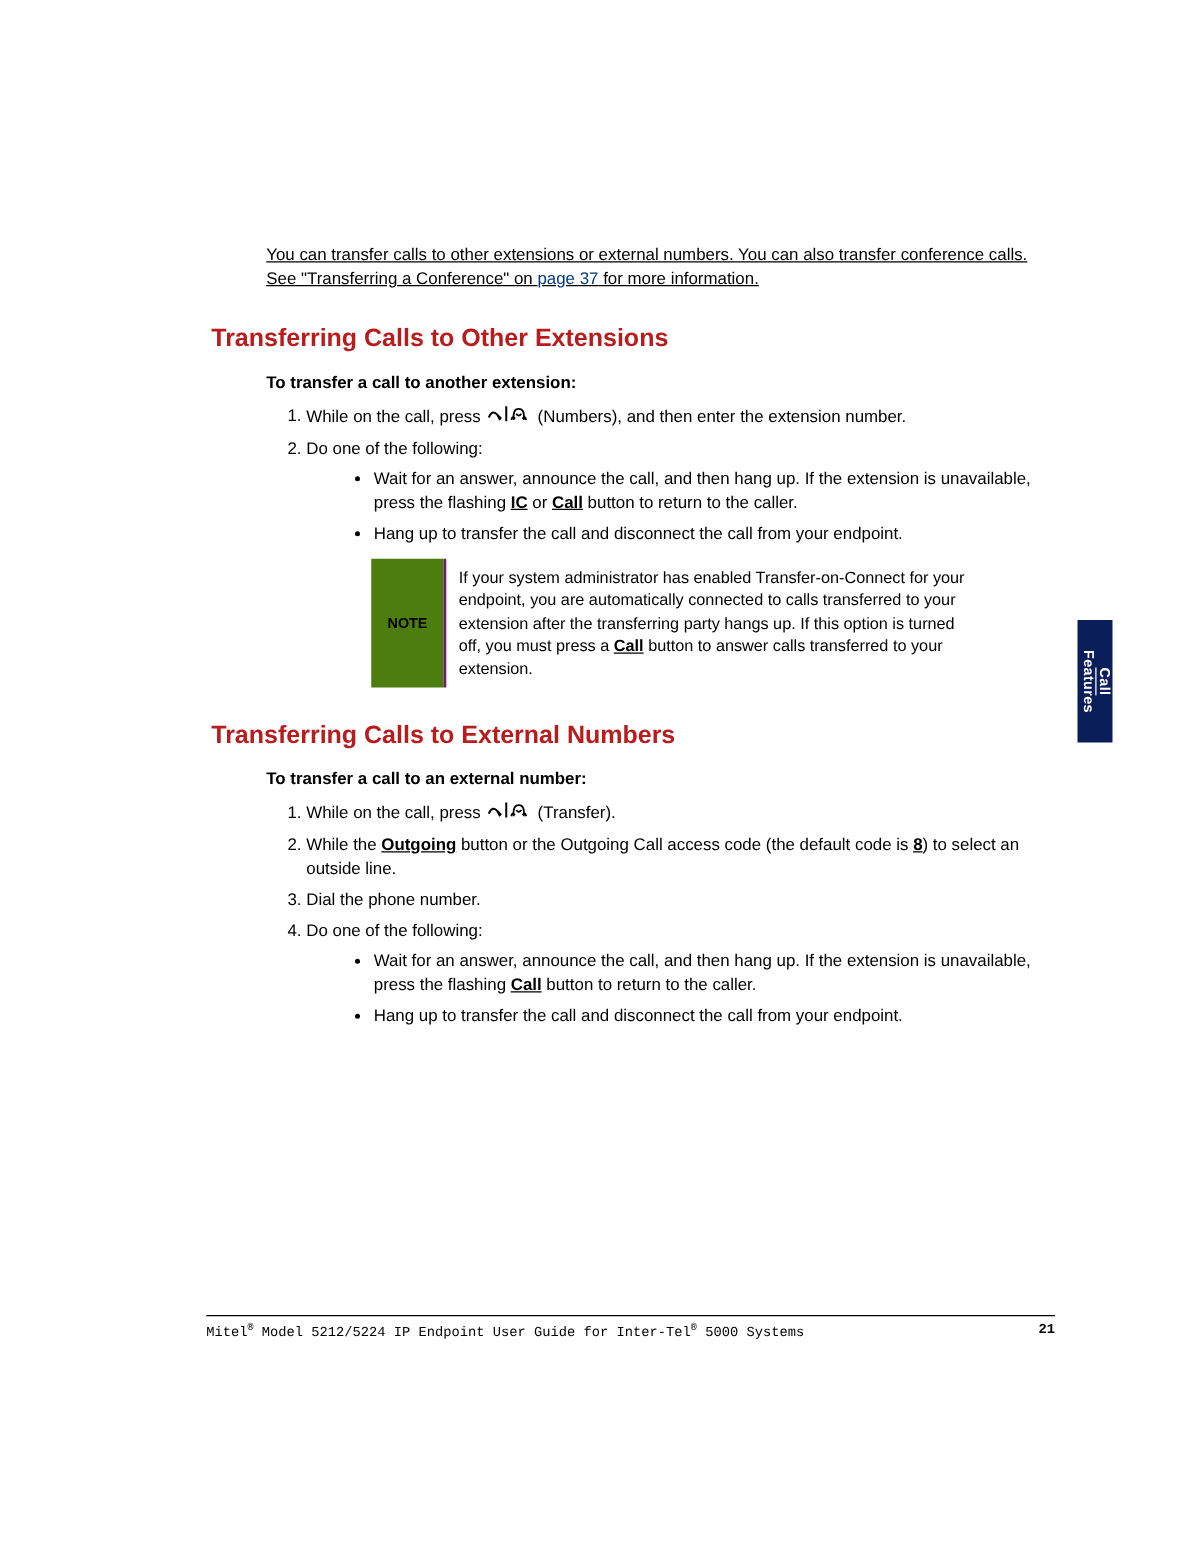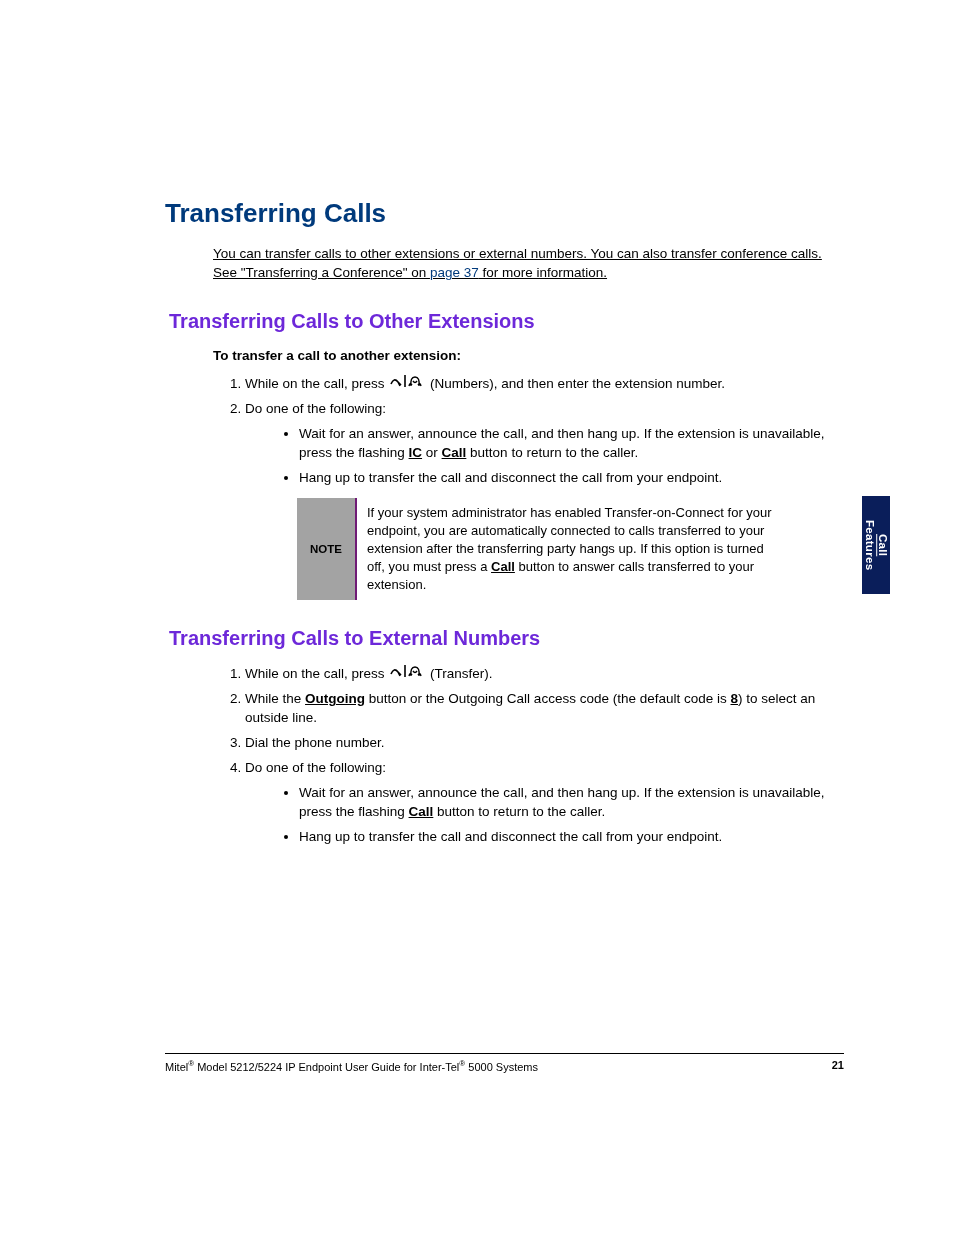--- a/index.html
+++ b/index.html
@@ -23,21 +23,21 @@
       font-weight: bold;
       margin: 0 0 14px 0;
     }
     .intro {
       margin: 0 0 24px 48px;
       font-size: 13.5px;
       text-decoration: underline;
     }
     .link { color: #003a7c; }
     .h2 {
-      color: #6d28d9;
+      color: #b91c1c;
       font-size: 20px;
       font-weight: bold;
       margin: 14px 0 12px 4px;
     }
     .subhead {
       font-weight: bold;
       margin: 0 0 8px 48px;
     }
     ol.steps {
       margin: 0 0 10px 60px;
@@ -58,21 +58,21 @@
       display: inline-block;
       vertical-align: middle;
       margin: 0 2px;
     }
     .notebox {
       display: flex;
       margin: 10px 0 24px 132px;
       width: 496px;
     }
     .notebox .label {
-      background: #a3a3a3;
+      background: #4d7c0f;
       color: #000;
       font-weight: bold;
       font-size: 11.5px;
       display: flex;
       align-items: center;
       justify-content: center;
       padding: 0 10px;
       min-width: 58px;
     }
     .notebox .body {
@@ -105,31 +105,31 @@
     .footer {
       position: absolute;
       left: 165px;
       right: 110px;
       bottom: 160px;
       border-top: 1px solid #000;
       padding-top: 4px;
       display: flex;
       justify-content: space-between;
       font-size: 11px;
+      font-family: Liberation Mono, monospace;
     }
     .footer .pg { font-weight: bold; }
     sup { font-size: 8px; }
     b { font-weight: bold; text-decoration: underline; }
   </style>
 </head>
 <body>
 
 <div class="page">
 
-  <div class="h1">Transferring Calls</div>
 
   <p class="intro">
     <span>You can transfer calls to other extensions or external numbers. You can also transfer conference calls. See "Transferring a Conference" on </span><span class="link">page 37</span><span> for more information.</span>
   </p>
 
   <div class="h2">Transferring Calls to Other Extensions</div>
   <div class="subhead">To transfer a call to another extension:</div>
 
   <ol class="steps">
     <li>
@@ -151,20 +151,21 @@
   </ol>
 
   <div class="notebox">
     <div class="label">NOTE</div>
     <div class="body">
       <span>If your system administrator has enabled Transfer-on-Connect for your endpoint, you are automatically connected to calls transferred to your extension after the transferring party hangs up. If this option is turned off, you must press a </span><b>Call</b><span> button to answer calls transferred to your extension.</span>
     </div>
   </div>
 
   <div class="h2">Transferring Calls to External Numbers</div>
+  <div class="subhead">To transfer a call to an external number:</div>
 
   <ol class="steps">
     <li>
       <span>While on the call, press </span><span class="transfer-icon"><svg width="34" height="14" viewBox="0 0 34 14">
             <path d="M1 10 Q4 3 8 8 L10 12 M7 7 L11 11" stroke="#000" stroke-width="1.6" fill="none"></path>
             <line x1="15" y1="1" x2="15" y2="13" stroke="#000" stroke-width="1.6"></line>
             <path d="M21 12 Q20 3 25 3 Q30 3 29 12 M23 7 Q25 10 27 7 M19 12 Q20 8 22 11 M31 12 Q30 8 28 11" stroke="#000" stroke-width="1.4" fill="none"></path>
           </svg></span><span> (Transfer).</span>
     </li>
     <li>

